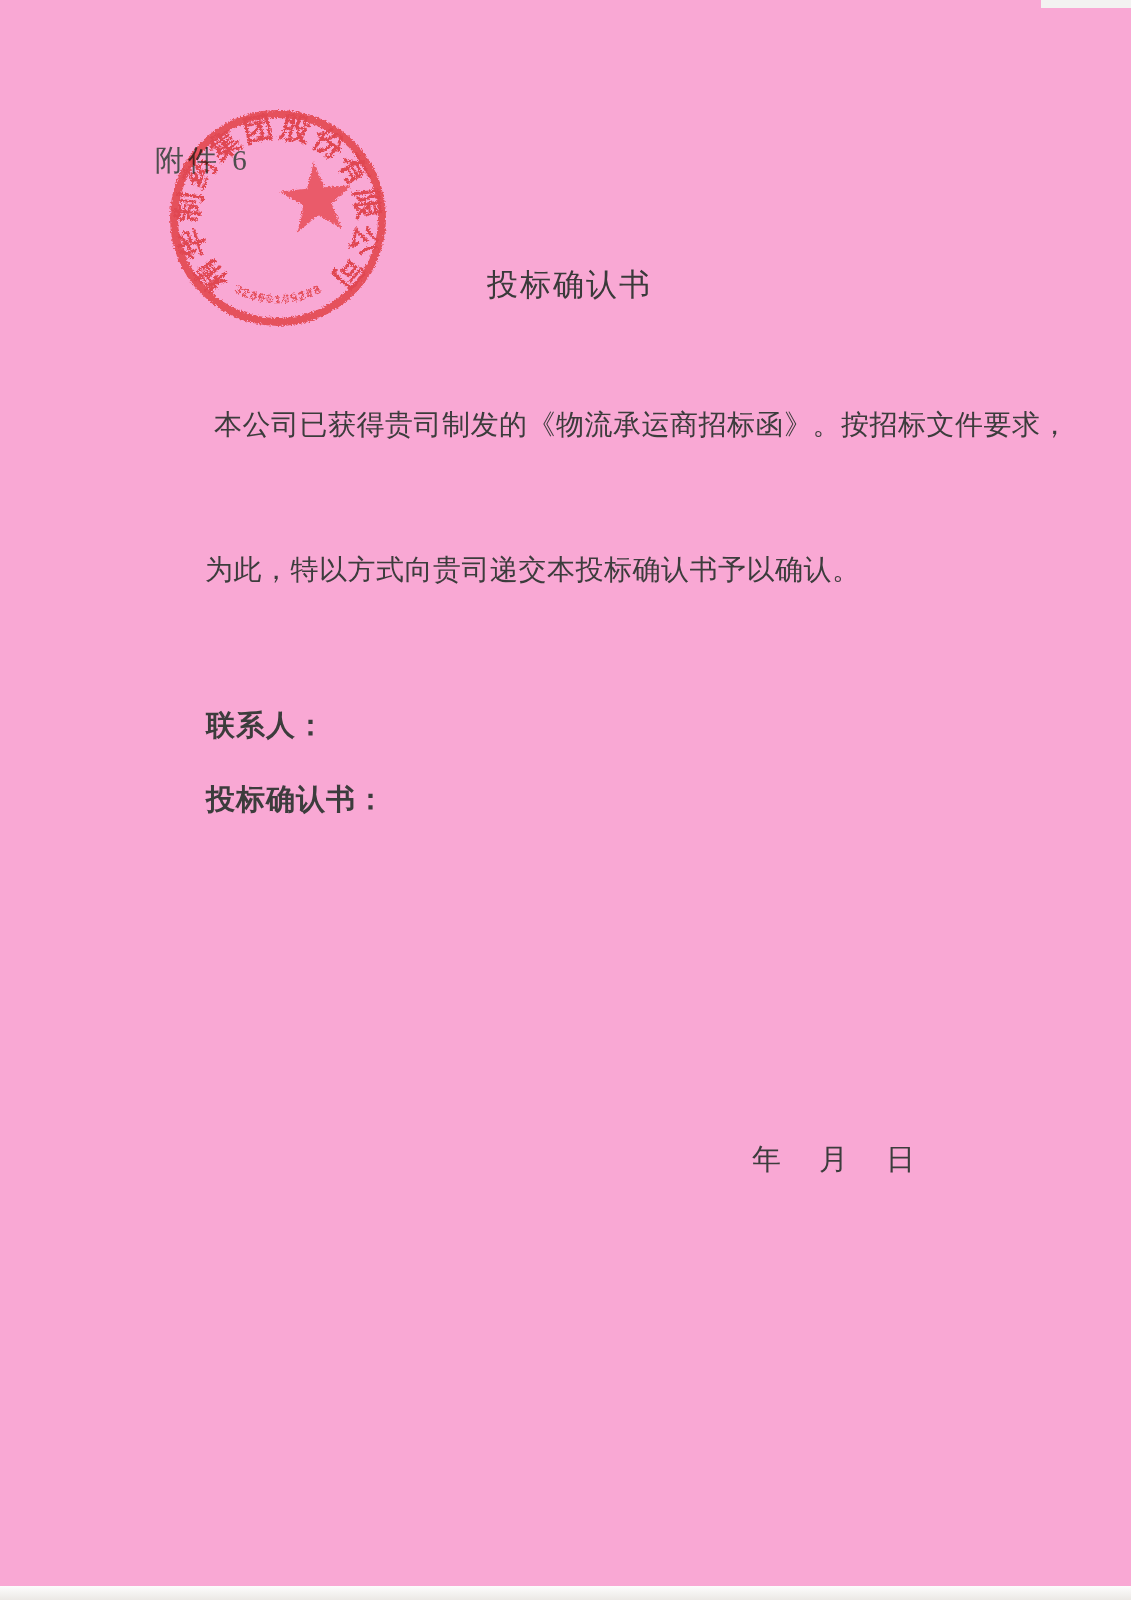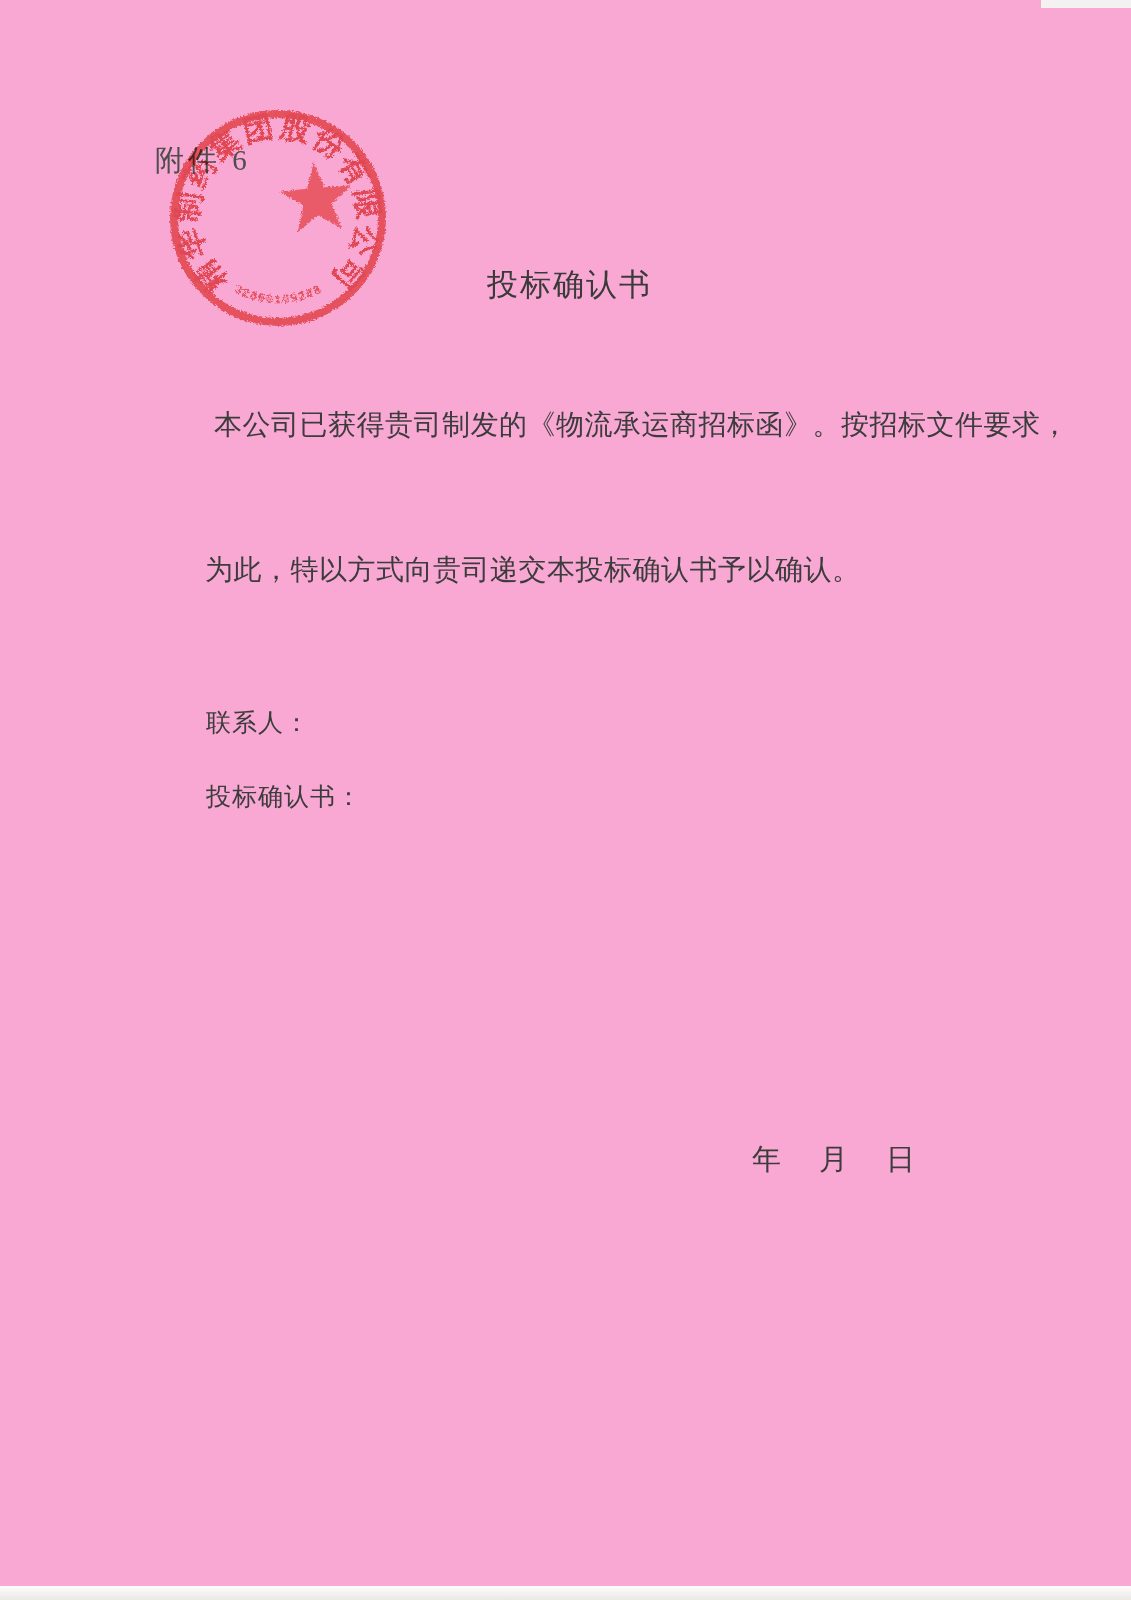--- a/index.html
+++ b/index.html
@@ -50,23 +50,24 @@
     font-size: 28px;
     letter-spacing: 0.5px;
     white-space: nowrap;
     color: #3c3c3c;
   }
   .line-1 { left: 214px; top: 406px; }
   .line-2 { left: 152px; top: 477px; }
   .line-3 { left: 205px; top: 551px; }
   .contact {
     position: absolute;
-    font-size: 25px;
+    font-size: 29px;
     letter-spacing: 1px;
     color: #3c3c3c;
+    font-weight: bold;
   }
   .contact-person { left: 206px; top: 706px; }
   .contact-phone  { left: 206px; top: 780px; }
   .unit-line {
     position: absolute;
     left: 742px; top: 1019px;
     font-size: 29px;
     letter-spacing: 0.5px;
     color: #3c3c3c;
     white-space: nowrap;

